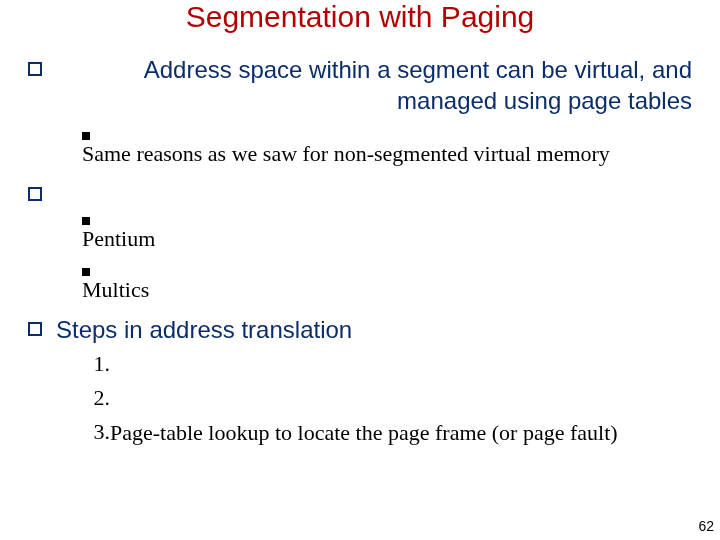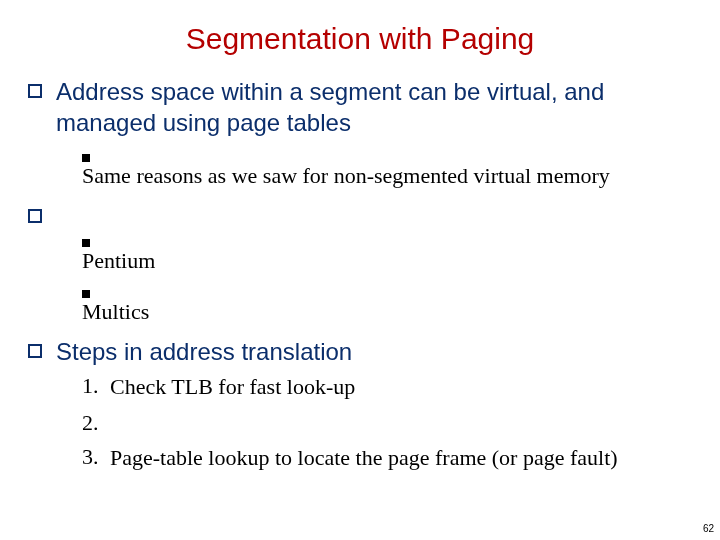--- a/index.html
+++ b/index.html
@@ -16,29 +16,29 @@
     width: 720px;
     height: 540px;
     position: relative;
     box-sizing: border-box;
   }
   .title {
     font-family: "Comic Sans MS", "Comic Sans", cursive, sans-serif;
     color: #b40000;
     font-size: 30px;
     text-align: center;
-    padding-top: 22px;
     margin-left: 30px;
     margin-right: 30px;
     margin-bottom: 20px;
     font-weight: 400;
   }
   .body {
     margin-left: 28px;
     margin-right: 28px;
+    text-align: right;
   }
   .top-item {
     display: flex;
     align-items: flex-start;
     margin-bottom: 4px;
   }
   .top-bullet {
     width: 14px;
     height: 14px;
     border: 2px solid #0b2e6b;
@@ -98,21 +98,21 @@
     font-family: "Times New Roman", Times, serif;
     color: #000;
     font-size: 22px;
     line-height: 1.3;
   }
   .pagenum {
     position: absolute;
     right: 6px;
     bottom: 6px;
     font-family: Arial, sans-serif;
-    font-size: 10px;
+    font-size: 14px;
     color: #000;
   }
 </style>
 </head>
 <body>
 
 <div class="slide">
 
   <div class="title">Segmentation with Paging</div>
 
@@ -143,21 +143,20 @@
       </div>
     </div>
 
     <div class="top-item">
       <div class="top-bullet"></div>
       <div class="top-text">Steps in address translation</div>
     </div>
     <div class="num-list">
       <div class="num-item">
         <div class="num-marker">1.</div>
-        <div class="num-text">Check TLB for fast look-up</div>
       </div>
       <div class="num-item">
         <div class="num-marker">2.</div>
       </div>
       <div class="num-item">
         <div class="num-marker">3.</div>
         <div class="num-text">Page-table lookup to locate the page frame (or page fault)</div>
       </div>
     </div>
 

